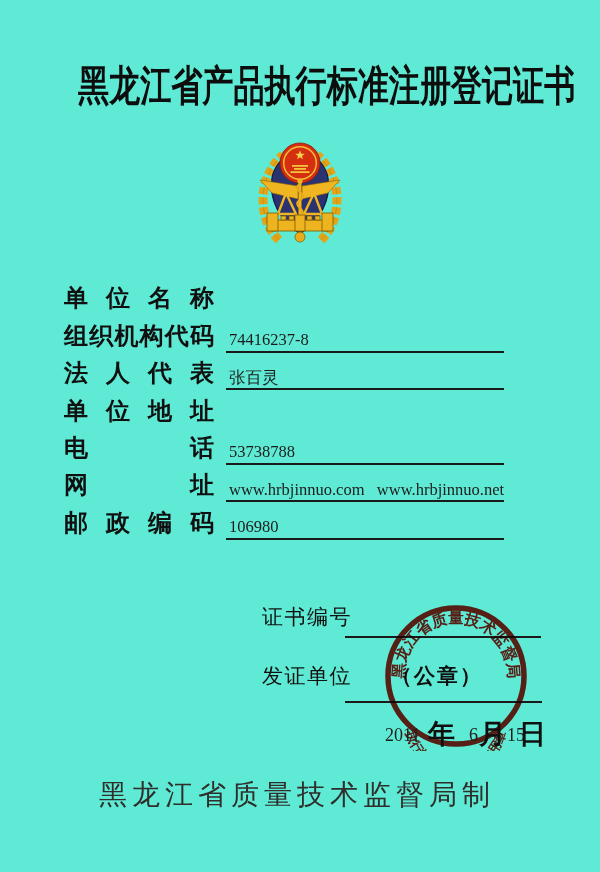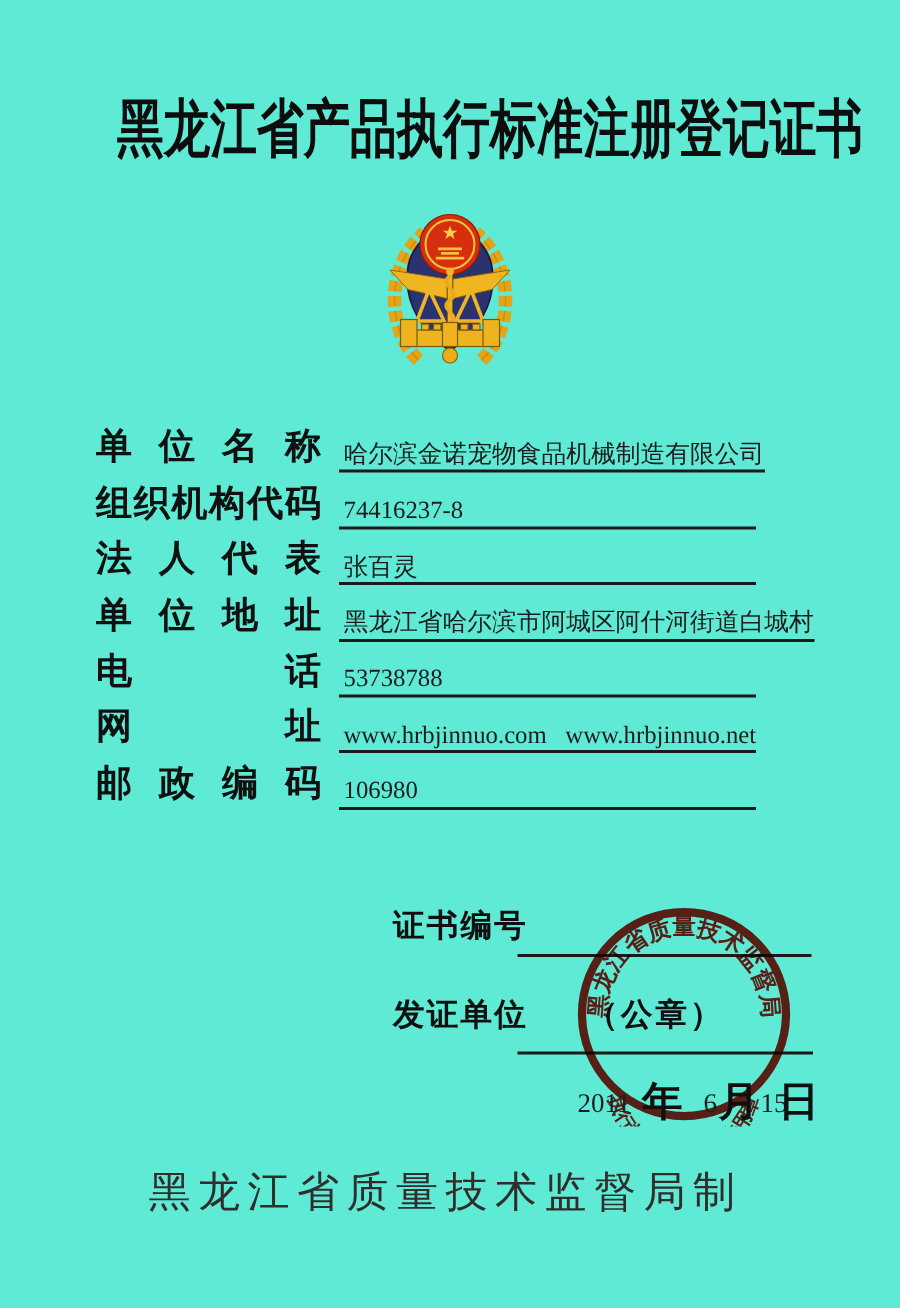--- a/index.html
+++ b/index.html
@@ -37,21 +37,21 @@
   .field-value{
     flex:1;margin-left:12px;
     border-bottom:2px solid #1a1a1a;
     font-size:16.5px;line-height:1;
     padding:0 0 2px 3px;
     white-space:pre;overflow:visible;
     color:#1c1c1c;
   }
   
   .cert-label{
-    position:absolute;font-size:21px;font-weight:bold;
+    position:absolute;font-size:21px;font-weight:normal;
     letter-spacing:1.5px;white-space:nowrap;color:#101010;
   }
   .cert-line{position:absolute;border-top:2px solid #1a1a1a;height:0;}
   .issuer-value{
     position:absolute;left:391px;top:662px;
     font-size:21px;font-weight:bold;letter-spacing:2px;white-space:nowrap;
     color:#101010;
   }
   .cert-number-value{position:absolute;left:360px;top:616px;font-size:17px;white-space:nowrap;}
   
@@ -129,21 +129,20 @@
   </div>
 
   <div class="form">
     <div class="form-row">
       <div class="field-label">
           <span>单</span>
           <span>位</span>
           <span>名</span>
           <span>称</span>
         </div>
-      <div class="field-value">哈尔滨金诺宠物食品机械制造有限公司</div>
     </div>
     <div class="form-row">
       <div class="field-label">
           <span>组</span>
           <span>织</span>
           <span>机</span>
           <span>构</span>
           <span>代</span>
           <span>码</span>
         </div>
@@ -158,21 +157,20 @@
         </div>
       <div class="field-value">张百灵</div>
     </div>
     <div class="form-row">
       <div class="field-label">
           <span>单</span>
           <span>位</span>
           <span>地</span>
           <span>址</span>
         </div>
-      <div class="field-value">黑龙江省哈尔滨市阿城区阿什河街道白城村</div>
     </div>
     <div class="form-row">
       <div class="field-label">
           <span>电</span>
           <span>话</span>
         </div>
       <div class="field-value">53738788</div>
     </div>
     <div class="form-row">
       <div class="field-label">

